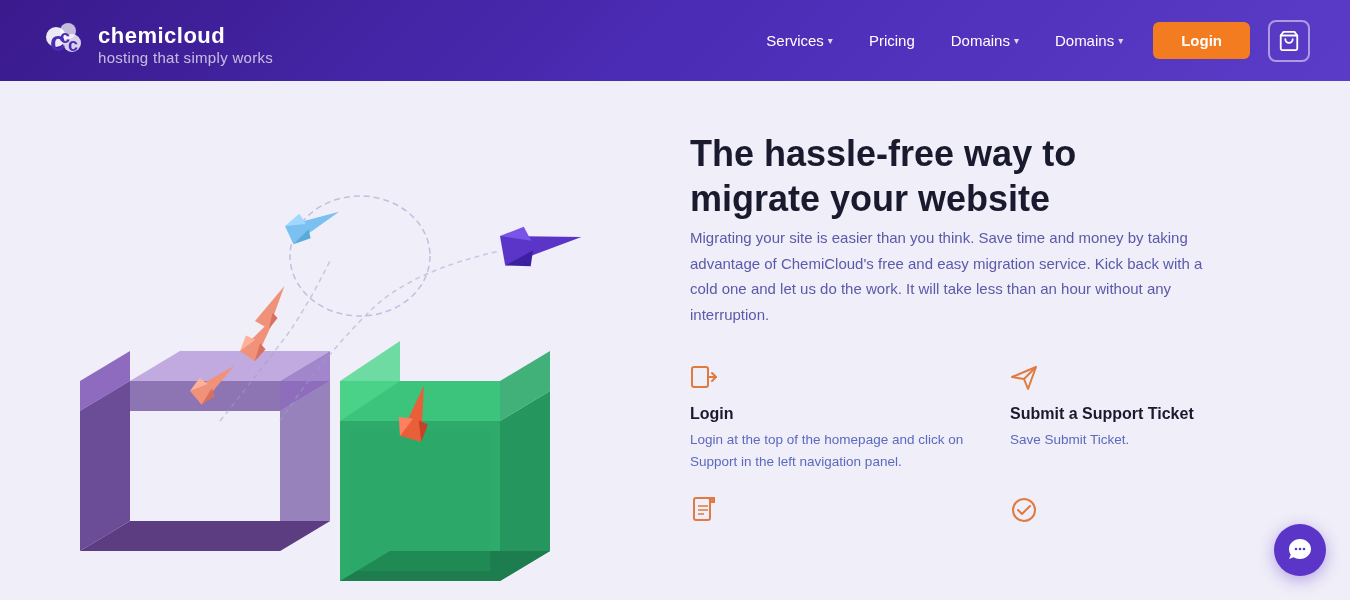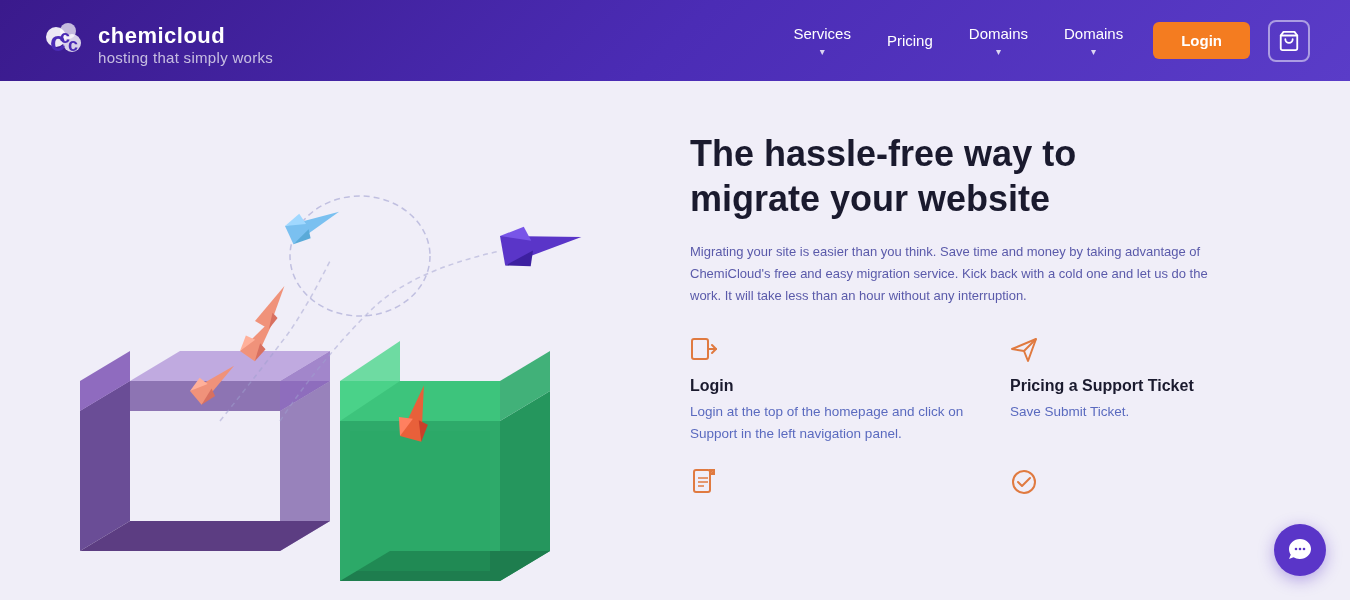--- a/index.html
+++ b/index.html
@@ -47,21 +47,20 @@
     .nav-item {
       color: #ffffff;
       font-size: 15px;
       font-weight: 500;
       padding: 8px 14px;
       cursor: pointer;
       display: flex;
       align-items: center;
       gap: 4px;
       white-space: nowrap;
-      flex-direction: column;
     }
     .nav-chevron {
       font-size: 10px;
       opacity: 0.8;
     }
     .login-btn {
       background: #f47c20;
       color: #ffffff;
       font-size: 15px;
       font-weight: 600;
@@ -106,29 +105,29 @@
       padding: 50px 60px 40px 40px;
       display: flex;
       flex-direction: column;
       justify-content: flex-start;
     }
     .main-title {
       font-size: 36px;
       font-weight: 800;
       color: #1a1a2e;
       line-height: 1.25;
-      margin-bottom: 20px;
+      margin-bottom: 4px;
       max-width: 500px;
     }
     .main-desc {
-      font-size: 13px;
+      font-size: 15px;
       color: #5a5aaa;
       line-height: 1.7;
       max-width: 520px;
-      margin-bottom: 28px;
+      margin-bottom: 36px;
     }
 
     
     .feature-grid {
       display: grid;
       grid-template-columns: 1fr 1fr;
       gap: 24px 40px;
     }
     .feature-item {}
     .feature-icon {
@@ -320,21 +319,21 @@
         <div class="feature-desc">Login at the top of the homepage and click on Support in the left navigation panel.</div>
       </div>
 
       <div class="feature-item">
         <div class="feature-icon">
           <svg width="28" height="28" viewBox="0 0 28 28" fill="none" xmlns="http://www.w3.org/2000/svg">
             <polygon points="2,14 26,4 18,26 14,16" stroke="#e07a40" stroke-width="2" stroke-linejoin="round" fill="none"></polygon>
             <line x1="14" y1="16" x2="26" y2="4" stroke="#e07a40" stroke-width="2"></line>
           </svg>
         </div>
-        <div class="feature-title">Pricing a Support Ticket</div>
+        <div class="feature-title">Submit a Support Ticket</div>
         <div class="feature-desc">Save Submit Ticket.</div>
       </div>
 
       <div class="feature-item">
         <div class="feature-icon">
           <svg width="28" height="28" viewBox="0 0 28 28" fill="none" xmlns="http://www.w3.org/2000/svg">
             <rect x="4" y="2" width="16" height="22" rx="2" stroke="#e07a40" stroke-width="2" fill="none"></rect>
             <path d="M20 2 L24 6" stroke="#e07a40" stroke-width="2"></path>
             <rect x="20" y="2" width="4" height="4" rx="0" stroke="#e07a40" stroke-width="2" fill="none"></rect>
             <line x1="8" y1="10" x2="18" y2="10" stroke="#e07a40" stroke-width="1.5"></line>

